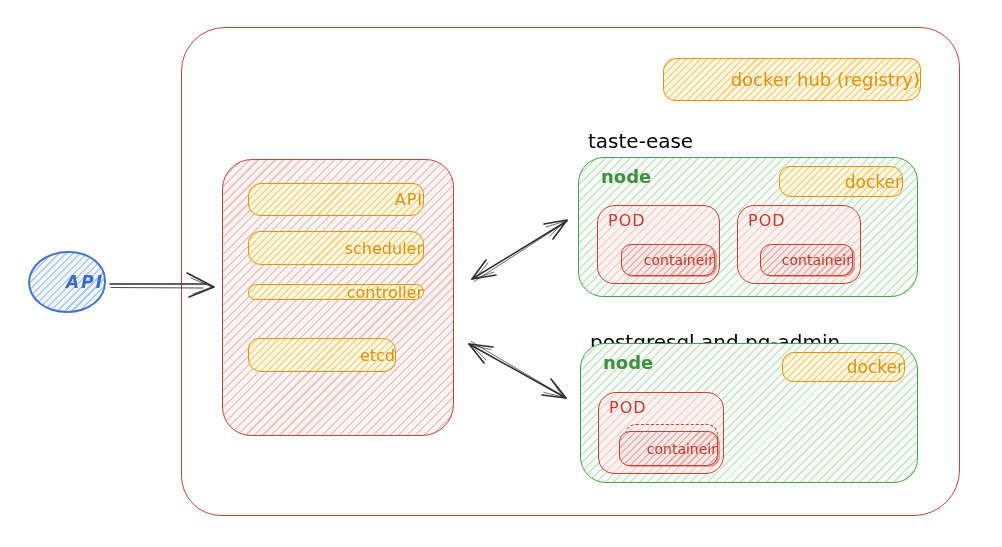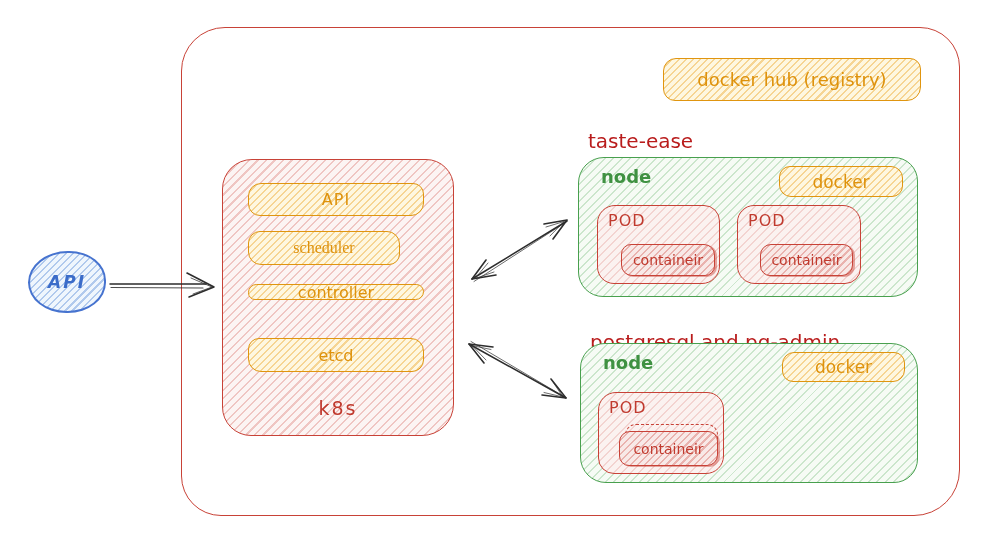--- a/index.html
+++ b/index.html
@@ -1,20 +1,20 @@
 <!DOCTYPE html>
 <html><head>
 <meta charset="utf-8">
 <style>
   html,body{margin:0;padding:0;background:#fff;}
   .stage{position:relative;width:1002px;height:547px;background:#ffffff;
          font-family:"DejaVu Sans", sans-serif;overflow:hidden;}
   .box{position:absolute;box-sizing:border-box;}
   .lbl{position:absolute;white-space:nowrap;line-height:1.1;}
-  .center{display:flex;align-items:center;justify-content:center;text-align:center;}
+  .center{display:flex;align-items:center;justify-content:flex-end;text-align:center;}
 
   
   .b-red{border:1.9px solid #c84237;}
   .b-red-thin{border:1.5px solid #c84237;}
   .b-orange{border:1.9px solid #e0950f;}
   .b-green{border:1.9px solid #48a04e;}
   .b-blue{border:2px solid #4673cf;}
   .dashed{border:1.4px dashed #c84237;}
 
   
@@ -23,21 +23,21 @@
   .h-red-dense{background-color:#f8e9e7;background-image:repeating-linear-gradient(135deg,rgba(210,90,82,.38) 0 1.6px,transparent 1.6px 5px);}
   .h-orange{background-color:#fef7e0;background-image:repeating-linear-gradient(135deg,rgba(235,165,40,.42) 0 1.5px,transparent 1.5px 5px);}
   .h-green{background-color:#f6fbf5;background-image:repeating-linear-gradient(135deg,rgba(105,180,110,.30) 0 1.4px,transparent 1.4px 6px);}
   .h-blue{background-color:#eff6fd;background-image:repeating-linear-gradient(135deg,rgba(90,140,215,.42) 0 1.5px,transparent 1.5px 5px);}
 
   
   .t-red{color:#c03a2e;}
   .t-orange{color:#de920c;}
   .t-green{color:#3f9142;font-weight:bold;}
   .t-blue{color:#3b6cc9;}
-  .t-ink{color:#b91c1c;}
+  .t-ink{color:#000000;}
 
   .arrows{position:absolute;inset:0;pointer-events:none;}
 </style>
 </head>
 <body>
 
 <div class="stage">
 
   <div class="box b-red-thin" style="left:181px;top:27px;width:779px;height:489px;border-radius:44px 40px 46px 40px;"></div>
 
@@ -46,30 +46,29 @@
   </div>
 
   <div class="box b-orange h-orange center" style="left:663px;top:58px;width:258px;height:43px;border-radius:13px 11px 14px 12px;">
     <span class="t-orange" style="font-size:18px;">docker hub (registry)</span>
   </div>
 
   <div class="box b-red h-red" style="left:222px;top:159px;width:232px;height:277px;border-radius:30px 28px 32px 29px;">
     <div class="box b-orange h-orange center" style="left:25px;top:23px;width:176px;height:33px;border-radius:13px 11px 13px 12px;">
       <span class="t-orange" style="font-size:16px;letter-spacing:1px;">API</span>
     </div>
-    <div class="box b-orange h-orange center" style="left:25px;top:71px;width:152px;height:34px;border-radius:12px 13px 11px 13px;font-family:Liberation Serif, serif;">
+    <div class="box b-orange h-orange center" style="left:25px;top:71px;width:176px;height:34px;border-radius:12px 13px 11px 13px;">
       <span class="t-orange" style="font-size:16px;">scheduler</span>
     </div>
     <div class="box b-orange h-orange center" style="left:25px;top:124px;width:176px;height:16px;border-radius:13px 12px 13px 11px;">
       <span class="t-orange" style="font-size:16px;">controller</span>
     </div>
-    <div class="box b-orange h-orange center" style="left:25px;top:178px;width:176px;height:34px;border-radius:11px 13px 12px 13px;">
+    <div class="box b-orange h-orange center" style="left:25px;top:178px;width:148px;height:34px;border-radius:11px 13px 12px 13px;">
       <span class="t-orange" style="font-size:16px;">etcd</span>
     </div>
-    <div class="lbl t-red" style="left:0;right:0;bottom:16px;text-align:center;font-size:19px;letter-spacing:2px;">k8s</div>
   </div>
 
   <div class="lbl t-ink" style="left:588px;top:130px;font-size:20px;">taste-ease</div>
   <div class="box b-green h-green" style="left:578px;top:157px;width:340px;height:140px;border-radius:26px 24px 27px 25px;">
     <div class="lbl t-green" style="left:22px;top:9px;font-size:18px;">node</div>
     <div class="box b-orange h-orange center" style="left:200px;top:8px;width:124px;height:31px;border-radius:11px 12px 11px 12px;">
       <span class="t-orange" style="font-size:17px;">docker</span>
     </div>
     <div class="box b-red h-red-light" style="left:18px;top:47px;width:123px;height:79px;border-radius:18px 16px 18px 17px;">
       <div class="lbl t-red" style="left:10px;top:6px;font-size:16px;letter-spacing:1px;">POD</div>

